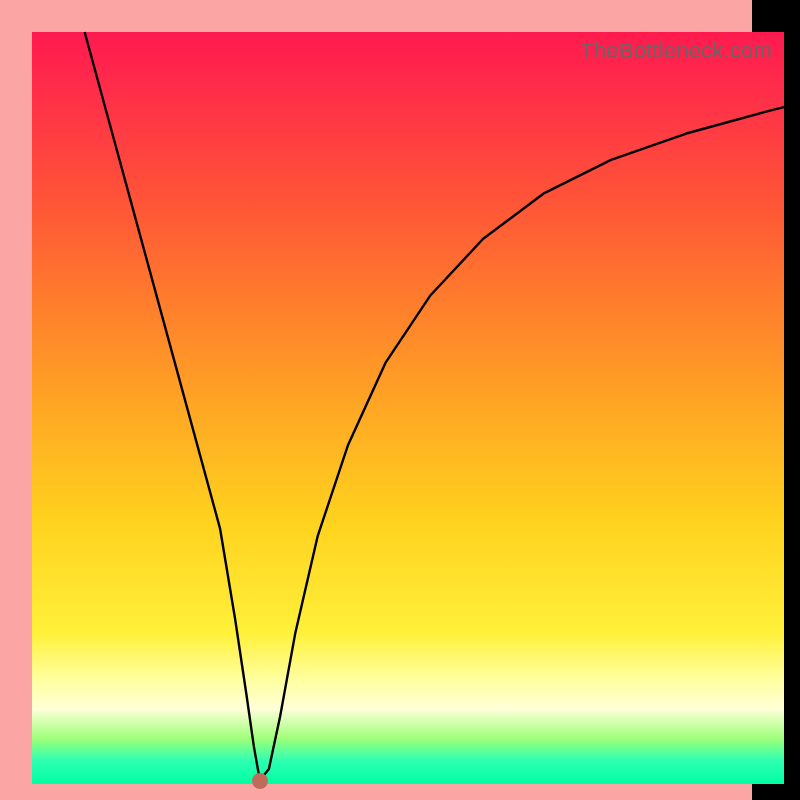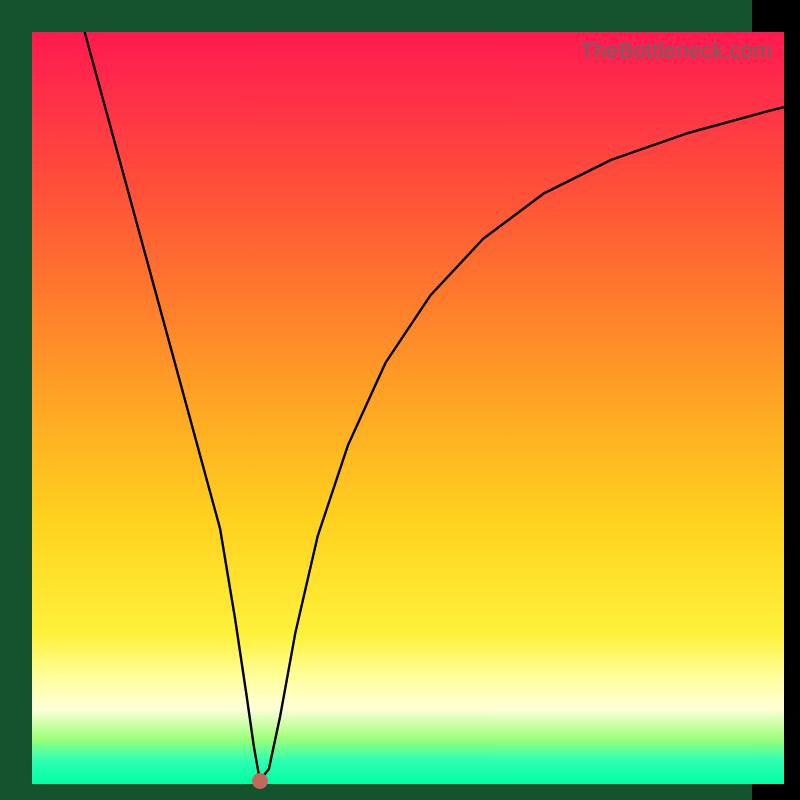--- a/index.html
+++ b/index.html
@@ -8,21 +8,21 @@
     width: 800px;
     height: 800px;
     overflow: hidden;
     background: #000;
     font-family: Arial, Helvetica, sans-serif;
   }
   .frame {
     position: relative;
     width: 752px;
     height: 800px;
-    background: #14532d;
+    background: #fca5a5;
   }
   .plot {
     position: absolute;
     left: 32px;
     top: 32px;
     width: 752px;
     height: 752px;
     
     background: linear-gradient(
       to bottom,

